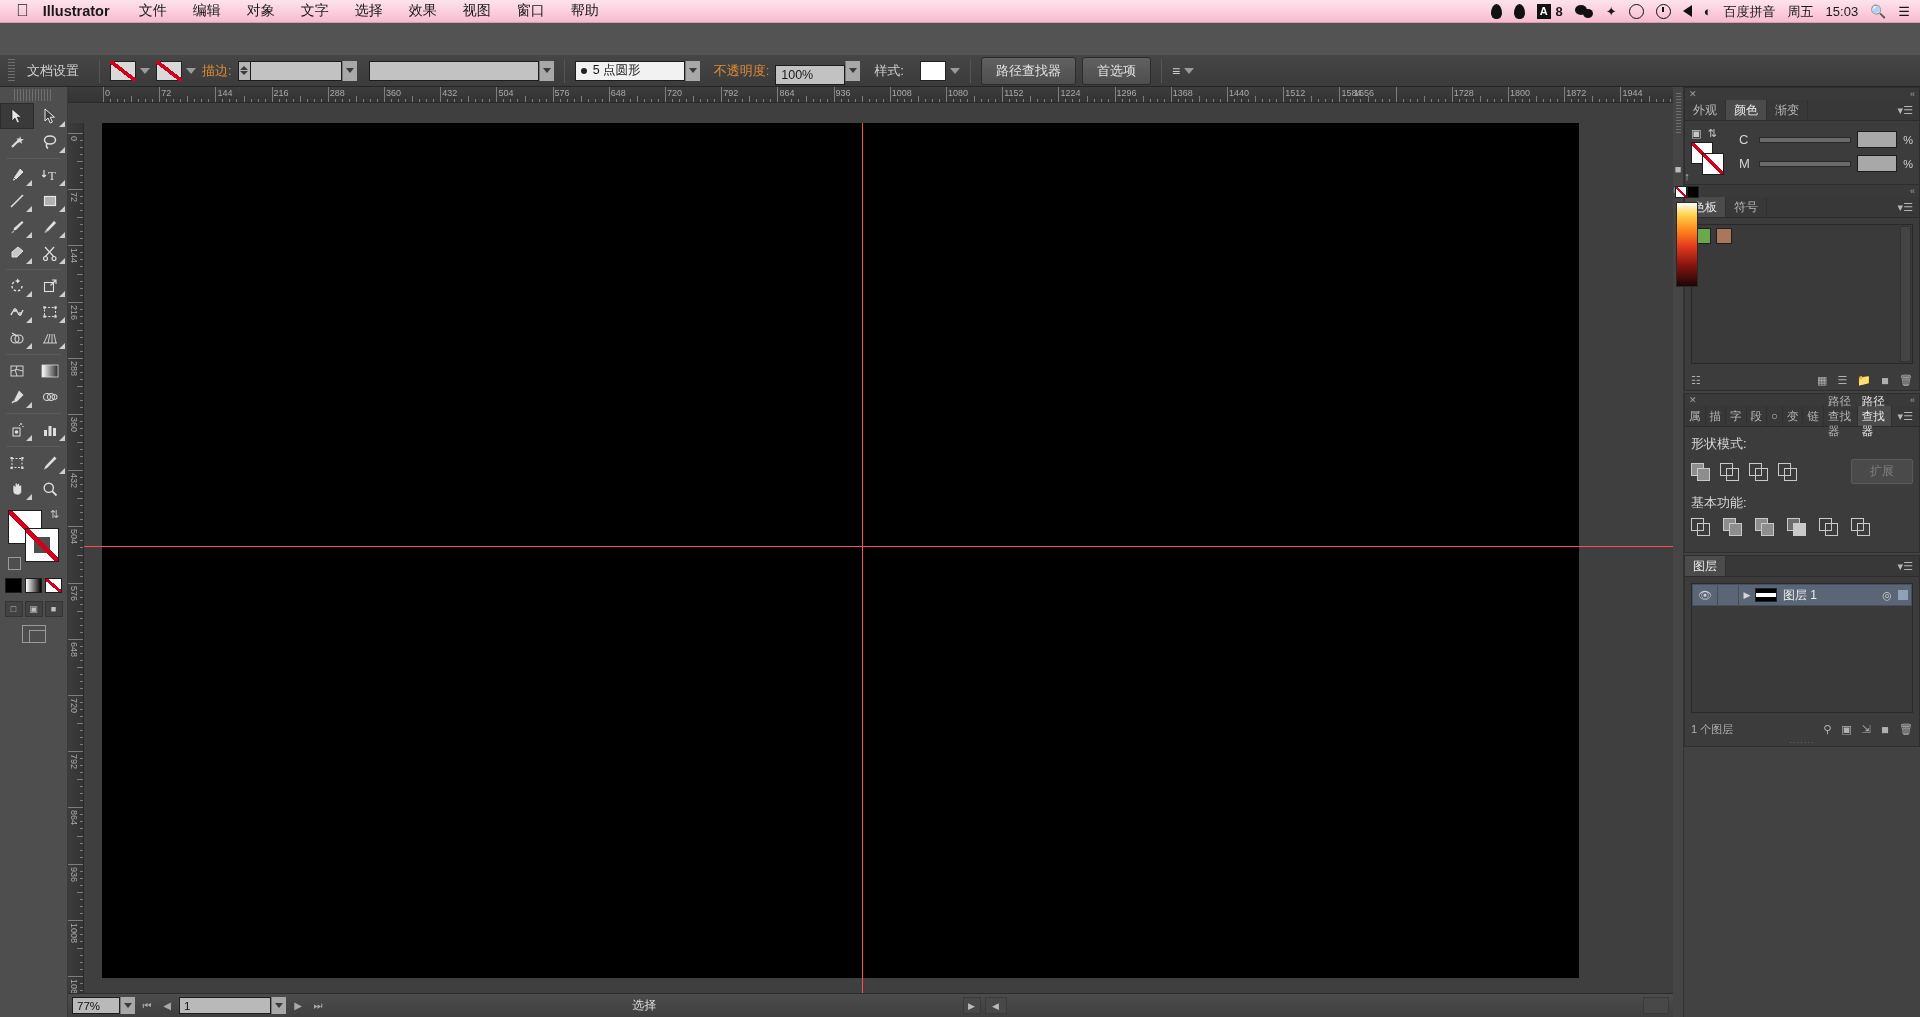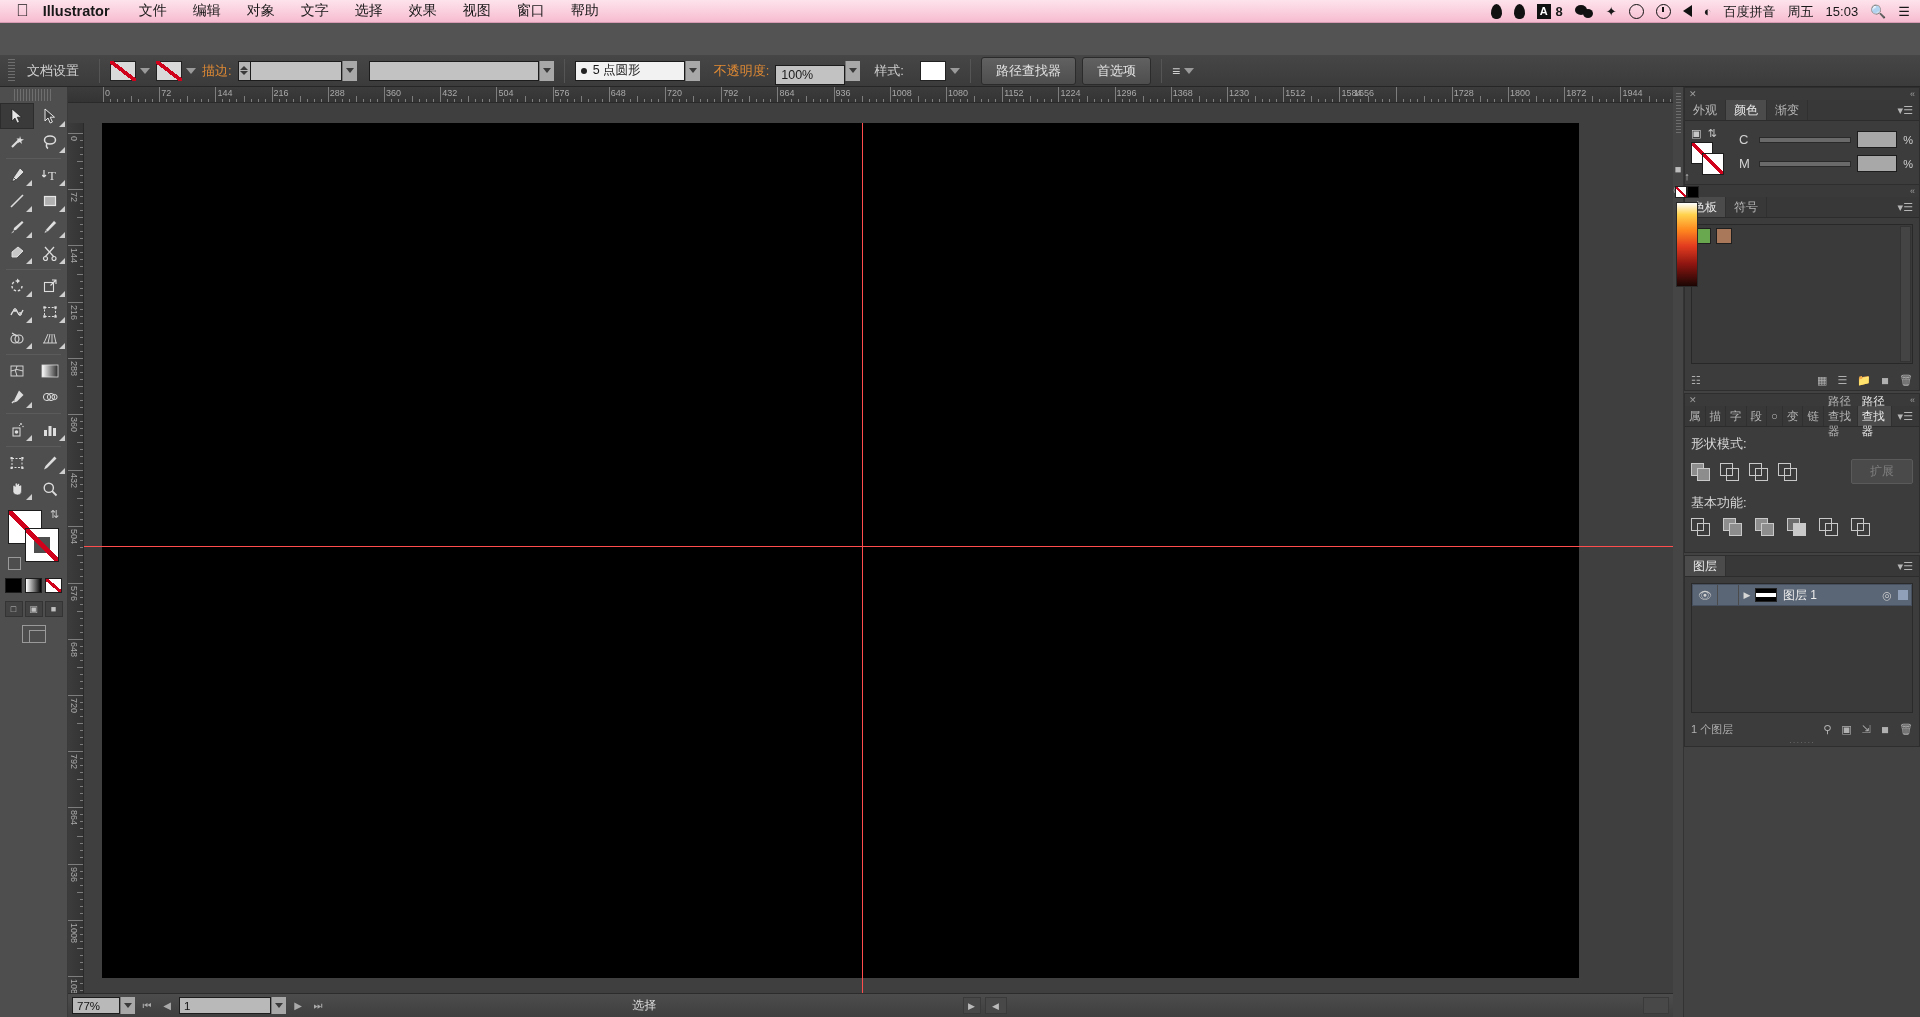--- a/index.html
+++ b/index.html
@@ -748,21 +748,21 @@
         <span class="rtick" style="left: 1095.77px; height: 3px;"></span>
         <span class="rk" style="left: 1104.8px;">1368</span>
         <span class="rtick" style="left: 1102.8px; height: 15px;"></span>
         <span class="rtick" style="left: 1109.83px; height: 3px;"></span>
         <span class="rtick" style="left: 1116.85px; height: 3px;"></span>
         <span class="rtick" style="left: 1123.88px; height: 3px;"></span>
         <span class="rtick" style="left: 1130.9px; height: 6px;"></span>
         <span class="rtick" style="left: 1137.92px; height: 3px;"></span>
         <span class="rtick" style="left: 1144.95px; height: 3px;"></span>
         <span class="rtick" style="left: 1151.97px; height: 3px;"></span>
-        <span class="rk" style="left: 1161px;">1230</span>
+        <span class="rk" style="left: 1161px;">1440</span>
         <span class="rtick" style="left: 1159px; height: 15px;"></span>
         <span class="rtick" style="left: 1166.03px; height: 3px;"></span>
         <span class="rtick" style="left: 1173.05px; height: 3px;"></span>
         <span class="rtick" style="left: 1180.08px; height: 3px;"></span>
         <span class="rtick" style="left: 1187.1px; height: 6px;"></span>
         <span class="rtick" style="left: 1194.12px; height: 3px;"></span>
         <span class="rtick" style="left: 1201.15px; height: 3px;"></span>
         <span class="rtick" style="left: 1208.17px; height: 3px;"></span>
         <span class="rk" style="left: 1217.2px;">1512</span>
         <span class="rtick" style="left: 1215.2px; height: 15px;"></span>

